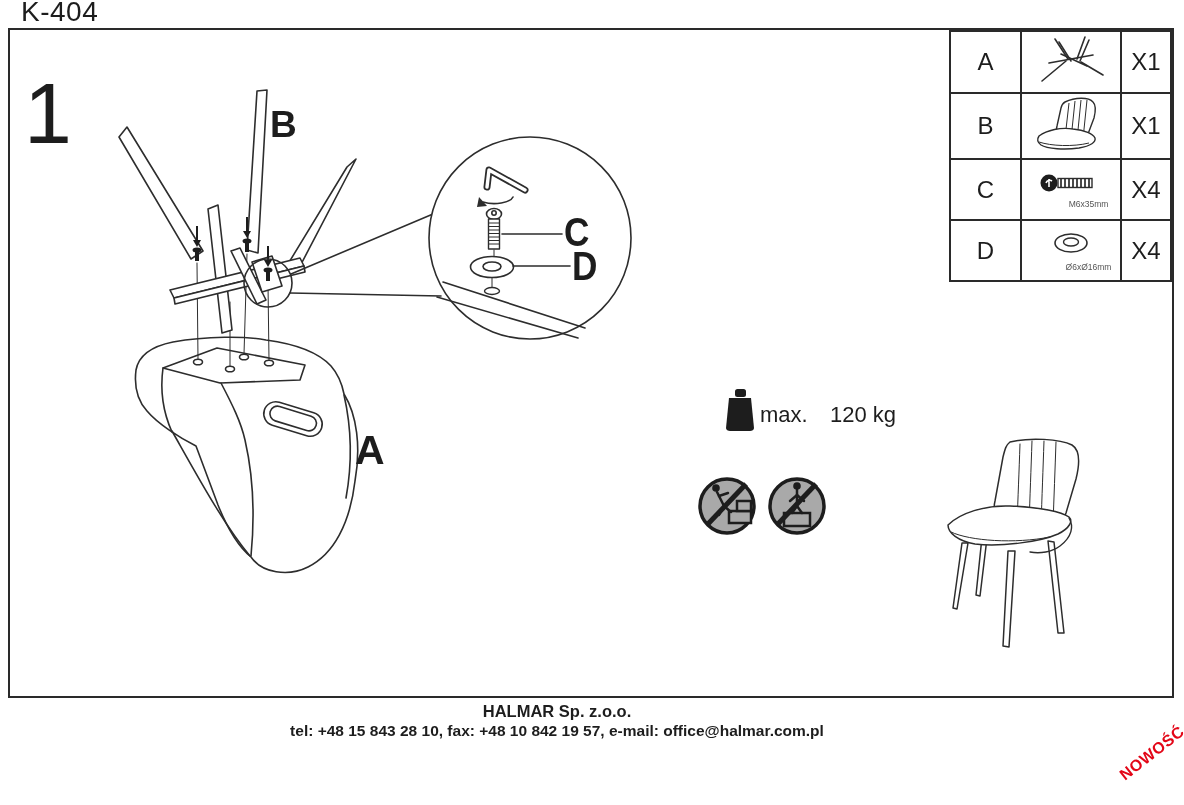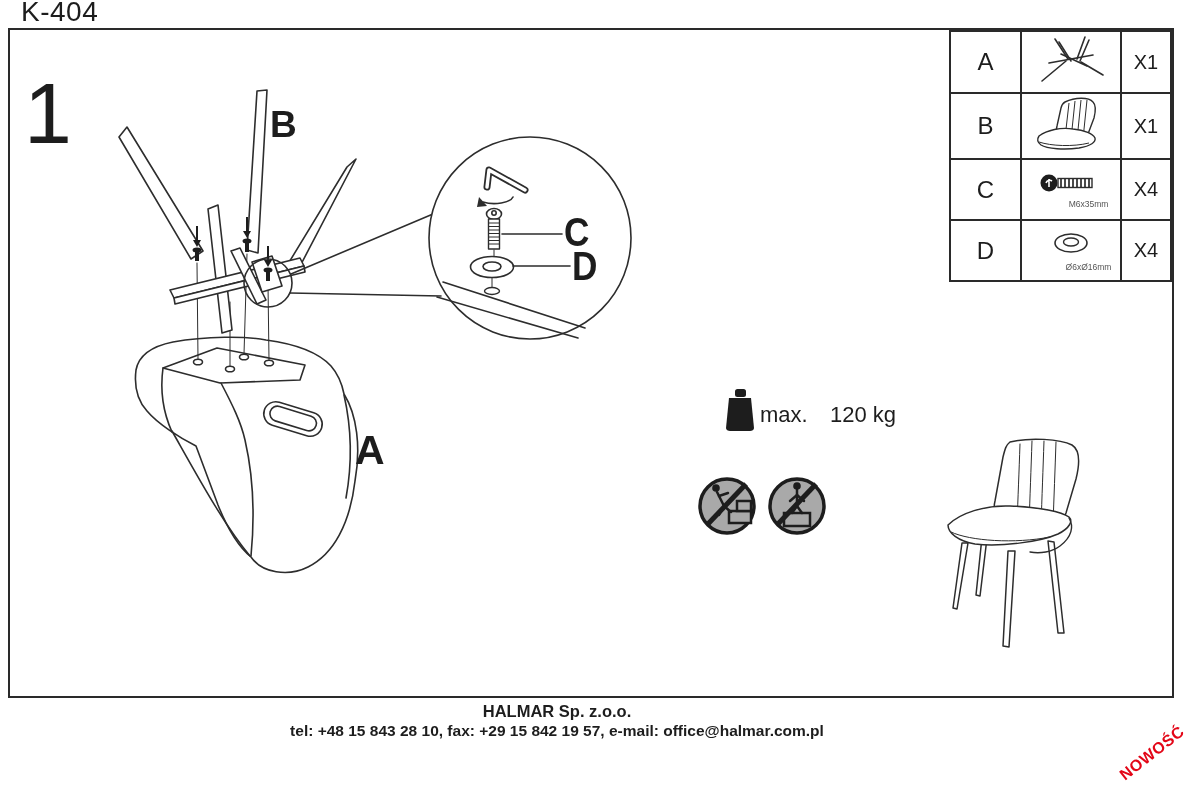--- a/index.html
+++ b/index.html
@@ -16,21 +16,21 @@
   .label-b{left:260px;top:76px;font-size:37px;}
   .label-a{left:345px;top:400px;font-size:41px;}
   .label-c{left:554px;top:182px;font-size:40px;transform:scaleX(.88);transform-origin:left top;}
   .label-d{left:562px;top:216px;font-size:40px;transform:scaleX(.88);transform-origin:left top;}
   
   .parts-table{position:absolute;right:0;top:0;border-collapse:collapse;}
   .parts-table td{border:2px solid #2a2a2a;text-align:center;vertical-align:middle;padding:0;background:#fff;}
   .parts-table tr{height:61px;}
   .col-letter{width:69px;font-size:24px;}
   .col-icon{width:98px;}
-  .col-qty{width:48px;font-size:20px;}
+  .col-qty{width:48px;font-size:24px;}
   .spec-text{display:block;font-size:8.5px;color:#555;margin-top:1px;line-height:1;padding-left:35px;}
   
   .load-limit{position:absolute;left:712px;top:358px;width:220px;height:50px;}
   .load-text{position:absolute;top:14px;font-size:22px;color:#1d1d1d;}
   .load-label{left:38px;}
   .load-value{left:108px;text-align:right;}
   
   .warn-icons{position:absolute;left:686px;top:444px;width:140px;height:64px;}
   
   .chair-svg{position:absolute;left:905px;top:385px;width:180px;height:260px;}
@@ -292,16 +292,16 @@
       <path fill="#fff" d="M33,110 C45,98 70,90 95,91 C125,92 147,97 154,102 C158,106 155,113 143,119 C125,127 85,132 60,129 C43,126 33,118 33,110 Z"></path>
       <path d="M154,103 C159,111 157,122 145,131 C137,137 125,139 115,137" stroke-width="1.4"></path>
       <path d="M36,117 C55,126 100,129 135,122" stroke-width="1"></path>
     </g>
   </svg>
 
 </div>
 
 <div class="footer">
   <div class="f1">HALMAR Sp. z.o.o.</div>
-  <div class="f3">tel: +48 15 843 28 10, fax: +29 15 842 19 57, e-mail: office@halmar.com.pl</div>
+  <div class="f3">tel: +48 15 843 28 10, fax: +48 10 842 19 57, e-mail: office@halmar.com.pl</div>
 </div>
 
 <div class="badge" style="color: rgb(227, 6, 23);">NOWOŚĆ</div>
 
 </body></html>

